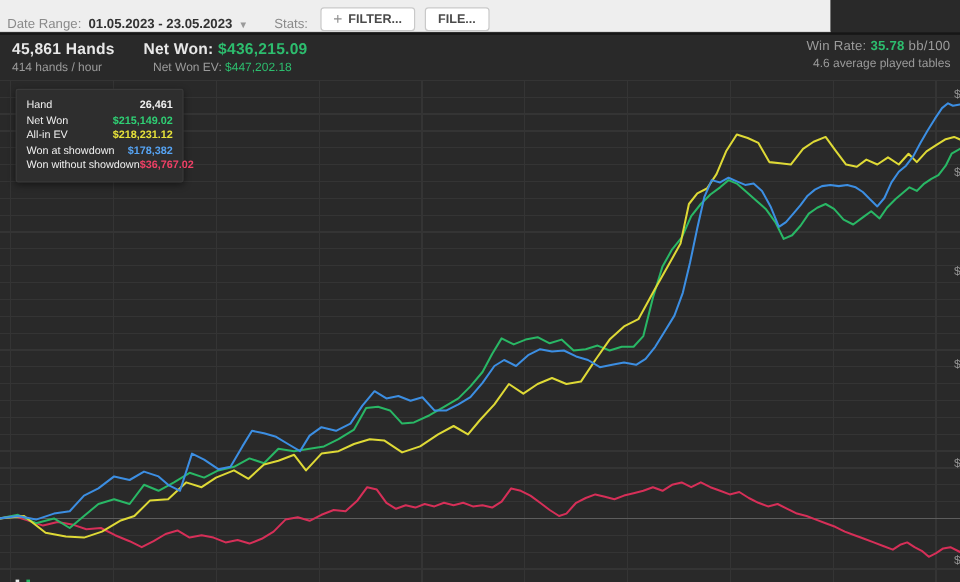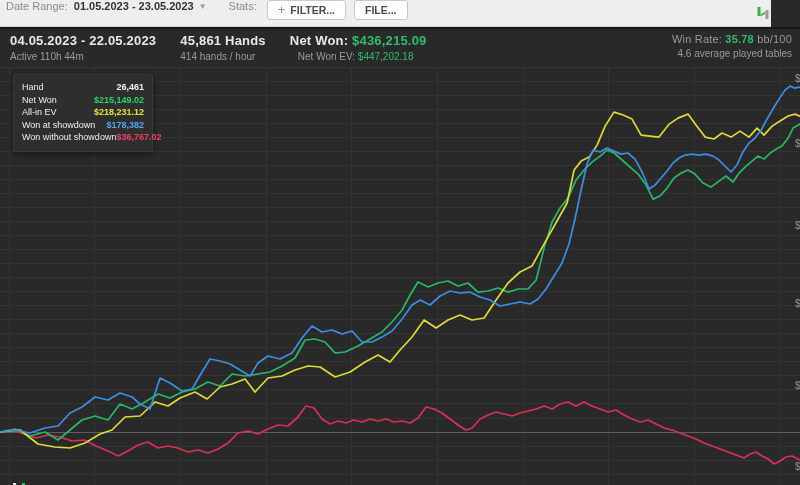--- a/index.html
+++ b/index.html
@@ -1,22 +1,22 @@
 <!DOCTYPE html>
 <html><head>
 <meta charset="utf-8">
 <style>
   * { margin:0; padding:0; box-sizing:border-box; }
   html,body { width:800px; height:485px; overflow:hidden;
     font-family:"Liberation Sans", sans-serif; background:#292929; }
 
   
-  .topbar { position:absolute; top:0; left:0; width:771px; height:27px;
+  .topbar { position:absolute; top:0; left:0; width:692px; height:27px;
     background:#eeeeee; border-bottom:1px solid #d2d2d2;
-    display:flex; align-items:flex-start; padding-left:6px; white-space:nowrap; overflow:hidden; }
+    display:flex; align-items:flex-end; padding-left:6px; white-space:nowrap; overflow:hidden; }
   .tb-label { font-size:11px; color:#8a8a8a; margin-right:6px; }
   .daterange { display:flex; align-items:center; cursor:pointer; margin-right:22px; }
   .daterange .val { font-size:11px; font-weight:bold; color:#323232; }
   .daterange .caret { font-size:8px; color:#9a9a9a; margin-left:5px; margin-top:1px; }
   .tb-btn { height:20px; background:#ffffff; border:1px solid #c9c9c9; border-radius:3px;
     font-size:10.5px; font-weight:bold; color:#4a4a4a; padding:0 10px; margin-right:8px;
     display:inline-flex; align-items:center; font-family:"Liberation Sans",sans-serif; cursor:pointer; }
   .tb-btn .plus { color:#8f8f8f; font-weight:normal; font-size:13px; margin-right:5px; margin-top:-1px; }
   .logo { position:absolute; left:756px; top:6px; display:flex; align-items:center; }
   .logo svg { margin-right:4px; }
@@ -131,24 +131,20 @@
       <text x="795" y="360" fill="#949494" font-size="10" font-family="Liberation Sans, sans-serif">$4</text>
       <text x="795" y="441" fill="#949494" font-size="10" font-family="Liberation Sans, sans-serif">$4</text>
       <polyline points="0.0,403.0 12.0,401.0 24.1,405.0 35.9,409.0 48.0,406.0 60.0,408.0 72.0,412.0 84.1,411.0 95.9,417.0 108.0,422.0 118.1,427.0 128.0,422.0 138.0,416.0 147.9,413.0 158.0,419.0 168.0,417.0 177.9,419.0 188.0,423.0 198.0,421.0 207.9,424.0 218.1,420.0 228.0,414.0 237.9,404.0 248.1,402.0 258.0,405.0 267.9,400.0 278.1,396.0 288.0,397.0 297.9,388.0 306.0,377.0 314.0,379.0 322.0,390.0 330.0,395.0 338.1,392.0 346.1,394.0 353.9,391.0 362.0,393.0 370.0,390.0 378.0,392.0 386.0,390.0 394.1,393.0 402.1,392.0 410.1,394.0 418.0,389.0 426.0,378.0 434.0,380.0 442.0,384.0 450.1,390.0 458.1,396.0 465.9,401.0 472.0,399.0 480.1,390.0 488.1,386.0 496.1,383.0 504.1,385.0 512.0,387.0 520.0,384.0 528.0,382.0 536.1,380.0 544.1,377.0 552.1,380.0 560.0,375.0 568.0,373.0 576.0,377.0 584.0,373.0 592.0,377.0 600.1,380.0 608.1,383.0 616.1,381.0 624.0,386.0 632.0,390.0 640.0,393.0 648.0,391.0 656.1,395.0 664.1,399.0 672.1,401.0 680.0,404.0 688.0,407.0 696.0,410.0 704.0,414.0 712.1,417.0 720.1,420.0 728.1,423.0 736.0,426.0 744.0,429.0 750.1,425.0 756.0,423.0 762.1,427.0 768.1,430.0 774.0,435.0 780.1,432.0 786.0,428.0 792.0,427.0 800.0,431.0" fill="none" stroke="#d62f58" stroke-width="1.7" stroke-linejoin="round" stroke-linecap="round"></polyline>
       <polyline points="0.0,403.0 15.0,400.0 30.0,407.0 45.0,403.0 58.1,411.0 70.0,401.0 82.0,391.0 95.1,387.0 108.0,391.0 120.0,375.0 132.1,380.0 145.0,373.0 158.0,365.0 170.1,369.0 181.9,363.0 195.0,360.0 207.9,353.0 220.0,357.0 232.0,345.0 245.1,347.0 258.0,345.0 270.0,343.0 282.1,337.0 295.0,329.0 305.1,311.0 315.0,310.0 325.0,313.0 335.1,324.0 345.0,323.0 358.0,317.0 370.0,310.0 382.0,303.0 392.0,293.0 402.1,281.0 410.1,266.0 418.0,253.0 428.1,258.0 438.0,254.0 448.0,252.0 458.1,257.1 468.0,254.0 478.0,263.1 488.1,262.0 498.0,259.0 508.0,263.1 518.1,260.0 528.0,260.0 536.1,251.1 544.1,219.1 552.1,193.0 560.0,179.0 568.0,169.1 576.0,151.1 584.0,141.0 592.0,133.1 600.1,127.1 607.1,121.1 614.0,124.0 622.1,131.0 630.1,138.1 638.1,145.1 646.1,156.1 653.1,170.1 660.1,167.0 667.1,159.1 674.0,149.0 681.0,144.1 688.0,141.0 695.0,145.1 703.0,154.0 711.0,158.1 719.0,152.1 726.0,147.0 733.0,153.0 739.1,144.1 746.1,137.1 752.0,132.1 757.9,127.1 764.0,130.1 770.2,124.0 776.1,120.1 782.0,117.0 788.1,109.1 793.0,99.1 800.0,95.0" fill="none" stroke="#29b765" stroke-width="1.7" stroke-linejoin="round" stroke-linecap="round"></polyline>
       <polyline points="0.0,403.0 20.1,401.0 38.0,415.0 54.9,418.0 70.0,419.0 85.0,414.0 100.0,405.0 112.0,401.0 125.1,388.0 140.1,387.0 155.1,373.0 168.0,377.0 180.0,369.0 195.0,363.0 207.1,370.0 220.0,358.0 232.0,355.0 245.1,350.0 255.0,363.0 267.9,349.0 282.1,347.0 295.0,341.0 308.1,337.0 320.1,338.0 335.1,348.0 350.1,343.0 365.1,333.0 378.0,326.0 390.0,333.0 400.0,321.0 412.0,308.0 424.1,291.0 436.1,299.0 448.0,291.0 460.0,286.0 472.0,291.0 484.1,289.0 496.1,271.0 508.0,254.0 520.0,243.0 532.0,237.0 545.1,213.1 557.0,192.0 567.1,174.0 574.1,141.0 581.1,132.1 589.1,128.1 597.1,116.1 605.1,97.1 614.0,83.1 623.1,86.0 632.0,90.1 641.1,106.1 650.1,107.1 659.0,108.1 669.2,95.1 678.0,89.1 688.0,85.1 696.0,96.1 705.1,108.1 714.0,110.0 722.0,104.0 731.1,108.1 740.0,102.1 749.0,108.1 757.1,99.1 764.0,106.1 772.1,97.1 780.1,92.0 788.1,87.0 795.1,85.1 800.0,87.2" fill="none" stroke="#ded936" stroke-width="1.7" stroke-linejoin="round" stroke-linecap="round"></polyline>
       <polyline points="0.0,403.0 15.0,401.0 30.0,404.0 45.0,399.0 58.1,397.0 70.0,384.0 82.0,378.0 95.1,368.0 108.0,371.0 120.0,364.0 132.1,368.0 140.1,375.0 150.0,380.0 160.0,349.0 170.1,354.0 181.9,362.0 192.1,360.0 202.0,343.0 210.0,330.0 220.0,332.0 230.1,335.0 240.0,341.0 250.0,347.0 258.0,334.0 267.9,327.0 280.0,330.0 292.0,324.0 302.0,309.0 312.1,297.0 322.0,303.0 332.0,301.0 342.1,305.0 352.0,302.0 362.0,313.0 372.1,313.0 382.0,308.0 392.0,302.0 402.1,290.0 412.0,276.0 420.1,271.0 430.0,276.0 440.1,267.0 450.1,262.0 460.0,264.0 469.9,263.1 480.1,268.0 490.0,271.0 499.9,277.0 510.1,275.0 520.0,273.0 530.1,275.0 538.0,270.0 546.0,260.0 554.0,247.0 562.0,234.0 569.0,215.0 575.0,190.0 581.1,161.0 587.0,135.0 593.1,121.1 600.1,123.0 607.1,119.1 614.0,122.1 621.0,125.1 628.0,124.0 635.0,130.1 642.1,143.0 649.1,160.0 655.0,156.1 661.1,149.0 667.1,142.0 673.0,134.1 679.1,129.0 685.0,126.1 692.0,125.1 699.0,126.1 706.0,125.1 713.1,127.1 719.0,131.0 725.0,137.1 731.1,143.0 737.0,136.0 742.9,123.0 749.0,114.1 755.0,109.1 761.1,101.1 767.0,90.1 772.9,80.0 779.0,70.1 785.0,61.1 790.0,57.1 794.1,59.1 800.0,58.1" fill="none" stroke="#3c8ee2" stroke-width="1.7" stroke-linejoin="round" stroke-linecap="round"></polyline>
     </svg>
 
   <div class="summary">
     <div class="sum-block">
-      <div class="sum-main">04.05.2023 - 22.05.2023</div>
-      <div class="sum-sub">Active 110h 44m</div>
-    </div>
-    <div class="sum-block">
       <div class="sum-main">45,861 Hands</div>
       <div class="sum-sub">414 hands / hour</div>
     </div>
     <div class="sum-block">
       <div class="sum-main">
         <span class="lab">Net Won:</span>
         <span class="green-txt">$436,215.09</span>
       </div>
       <div class="sum-sub" style="padding-left:8px;">
         <span>Net Won  EV:</span>

